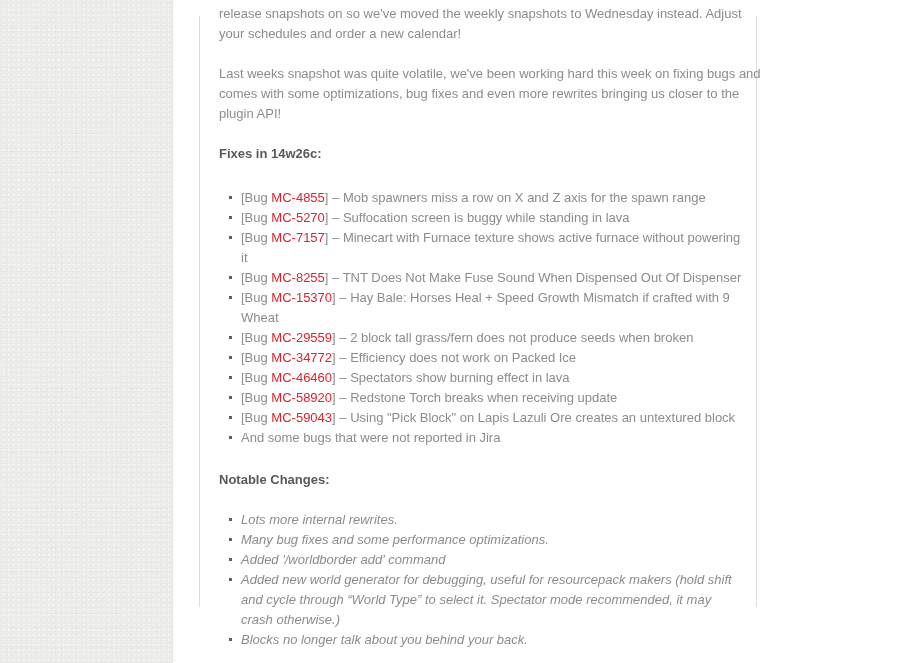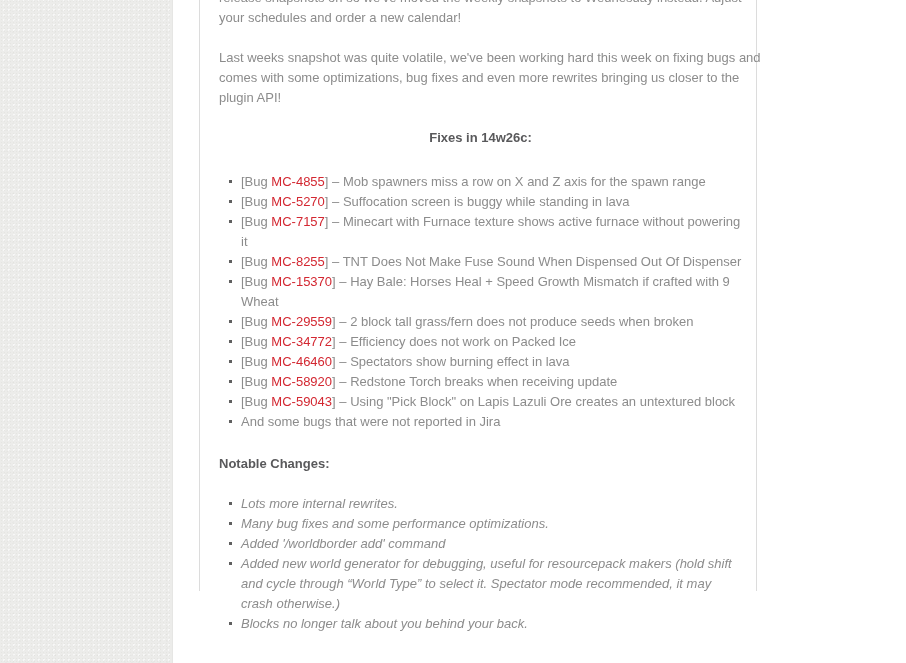--- a/index.html
+++ b/index.html
@@ -27,21 +27,21 @@
       radial-gradient(rgba(255,255,255,0.6) 1px, transparent 1px),
       radial-gradient(rgba(120,120,110,0.035) 1px, transparent 1px);
     background-size: 3px 3px, 5px 5px, 7px 7px;
     background-position: 0 0, 1px 2px, 3px 1px;
     border-right: 1px solid #e6e6e4;
   }
 
   
   .content-col {
     position: absolute;
-    left: 199px; top: 0;
+    left: 199px; top: 16px;
     width: 556px; height: 591px;
     background: var(--content-bg, #ffffff);
     border-left: 1px solid var(--col-border, #dcdcdc);
     border-right: 1px solid var(--col-border, #dcdcdc);
   }
 
   .post-body {
     position: relative;
     top: -12px;                 
     padding: 0 14px 0 19px;
@@ -51,21 +51,21 @@
   .para + .para { margin-top: 20px; }
   .para .line { height: 20px; white-space: nowrap; }
 
   .subhead {
     margin: 0;
     font-size: 13px;
     line-height: 20px;
     font-weight: bold;
     color: var(--heading-text, #59595b);
   }
-  .subhead.fixes    { margin-top: 20px; text-align: center; }
+  .subhead.fixes    { margin-top: 20px; }
   .subhead.notable  { margin-top: 22px; }
 
   ul.bullet-list {
     list-style: none;
     margin: 0; padding: 0;
   }
   #bug-list     { margin-top: 24px; }
   #changes-list { margin-top: 20px; font-style: italic; }
 
   ul.bullet-list li {

